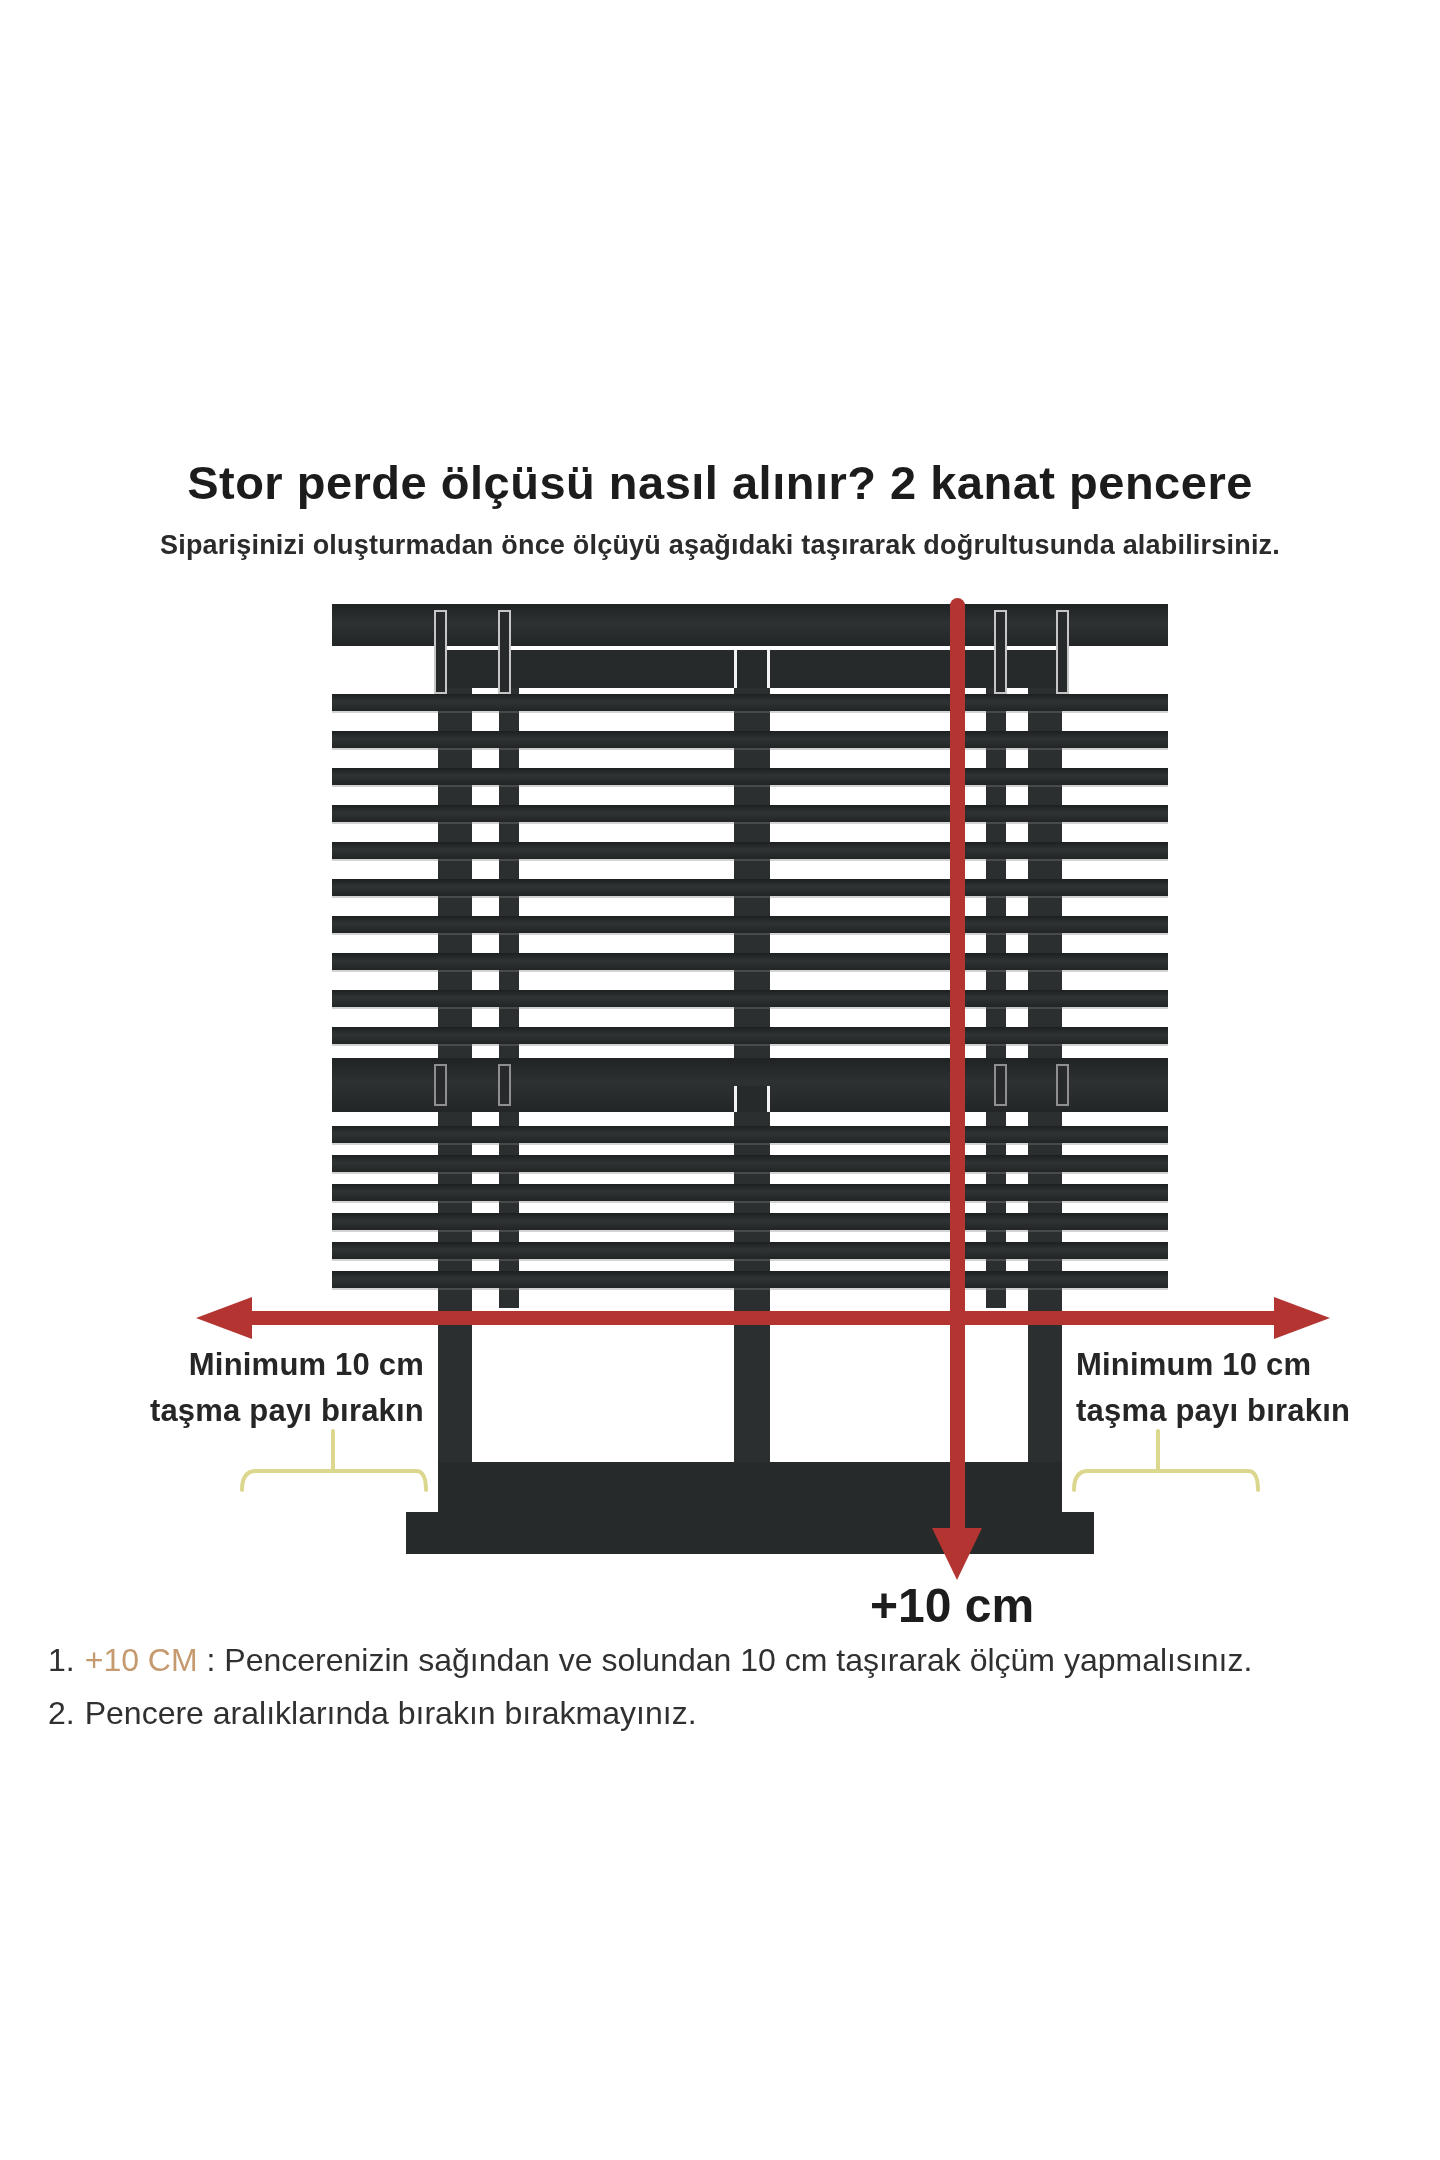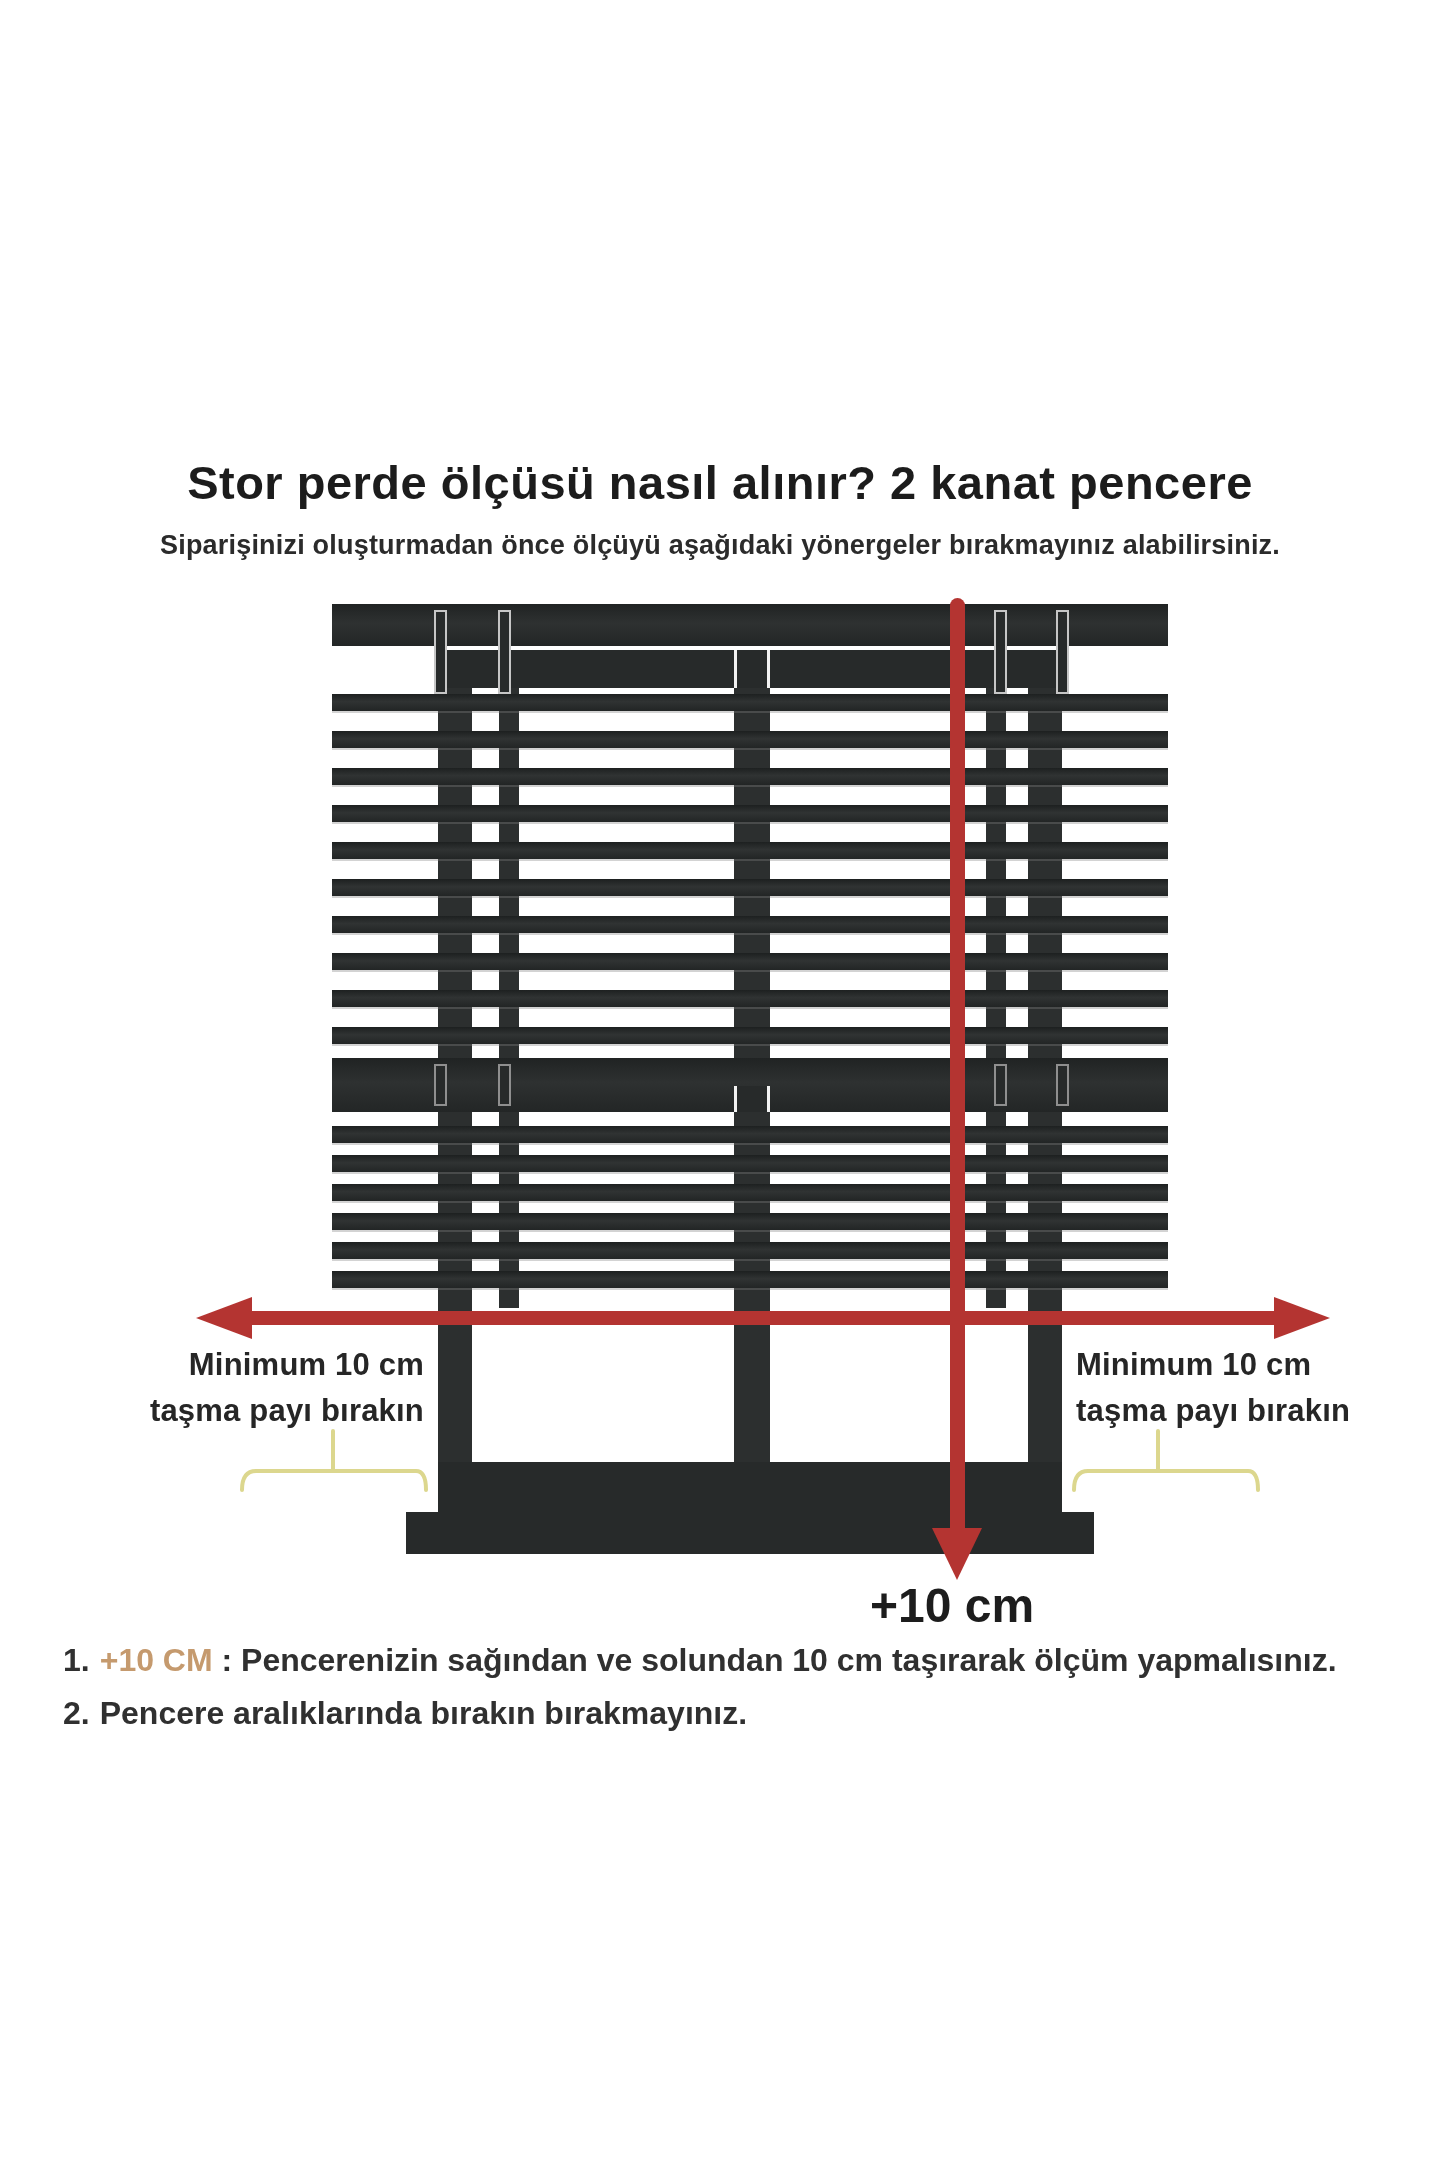--- a/index.html
+++ b/index.html
@@ -54,34 +54,34 @@
     line-height:46px;letter-spacing:0.2px;
   }
   .side-note.left{left:104px;width:320px;text-align:right;}
   .side-note.right{left:1076px;width:340px;text-align:left;}
   .plus-label{
     position:absolute;left:852px;top:1578px;width:200px;text-align:center;
     font-size:48px;font-weight:600;color:#1d1d1d;
   }
   .bracket-svg{position:absolute;width:192px;height:70px;}
   .instructions{
-    position:absolute;left:63px;top:1634px;width:1350px;
-    font-size:32px;font-weight:700;color:#303030;line-height:53px;
+    position:absolute;left:48px;top:1634px;width:1350px;
+    font-size:32px;font-weight:400;color:#303030;line-height:53px;
   }
   .ins-line{white-space:nowrap;}
   .ins-num{margin-right:10px;}
   .ins-hl{}
 </style>
 </head>
 <body>
 
 <div class="page">
 
   <h1 class="page-title">Stor perde ölçüsü nasıl alınır? 2 kanat pencere</h1>
-  <p class="page-subtitle">Siparişinizi oluşturmadan önce ölçüyü aşağıdaki yönergeler bırakmayınız alabilirsiniz.</p>
+  <p class="page-subtitle">Siparişinizi oluşturmadan önce ölçüyü aşağıdaki taşırarak doğrultusunda alabilirsiniz.</p>
 
   <div class="abs" id="diagram" style="left:0;top:0;width:1440px;height:2160px;">
 
     <div id="frame-layer">
         <div class="vbar" style="left: 438px; top: 650px; width: 34px; height: 862px;"></div>
         <div class="vbar" style="left: 499px; top: 650px; width: 20px; height: 658px;"></div>
         <div class="vbar" style="left: 734px; top: 650px; width: 36px; height: 862px;"></div>
         <div class="vbar" style="left: 986px; top: 650px; width: 20px; height: 658px;"></div>
         <div class="vbar" style="left: 1028px; top: 650px; width: 34px; height: 862px;"></div>
       </div>

